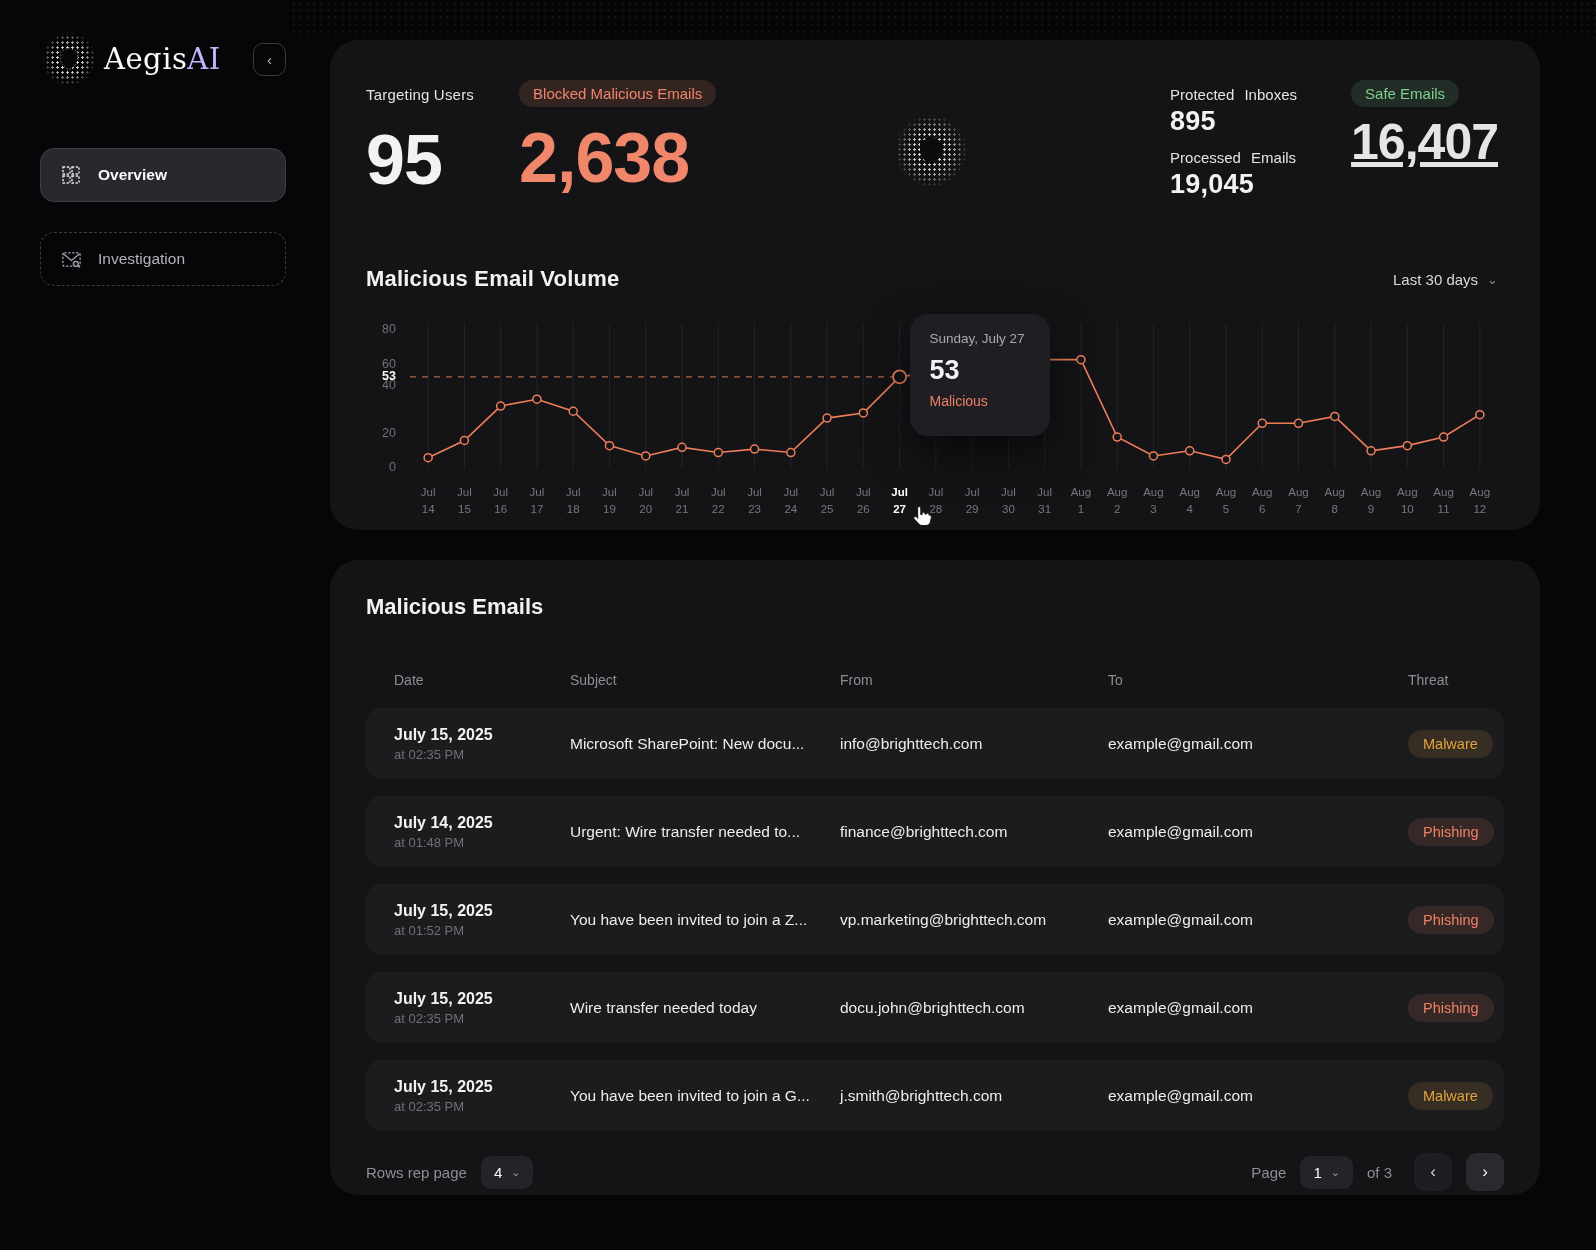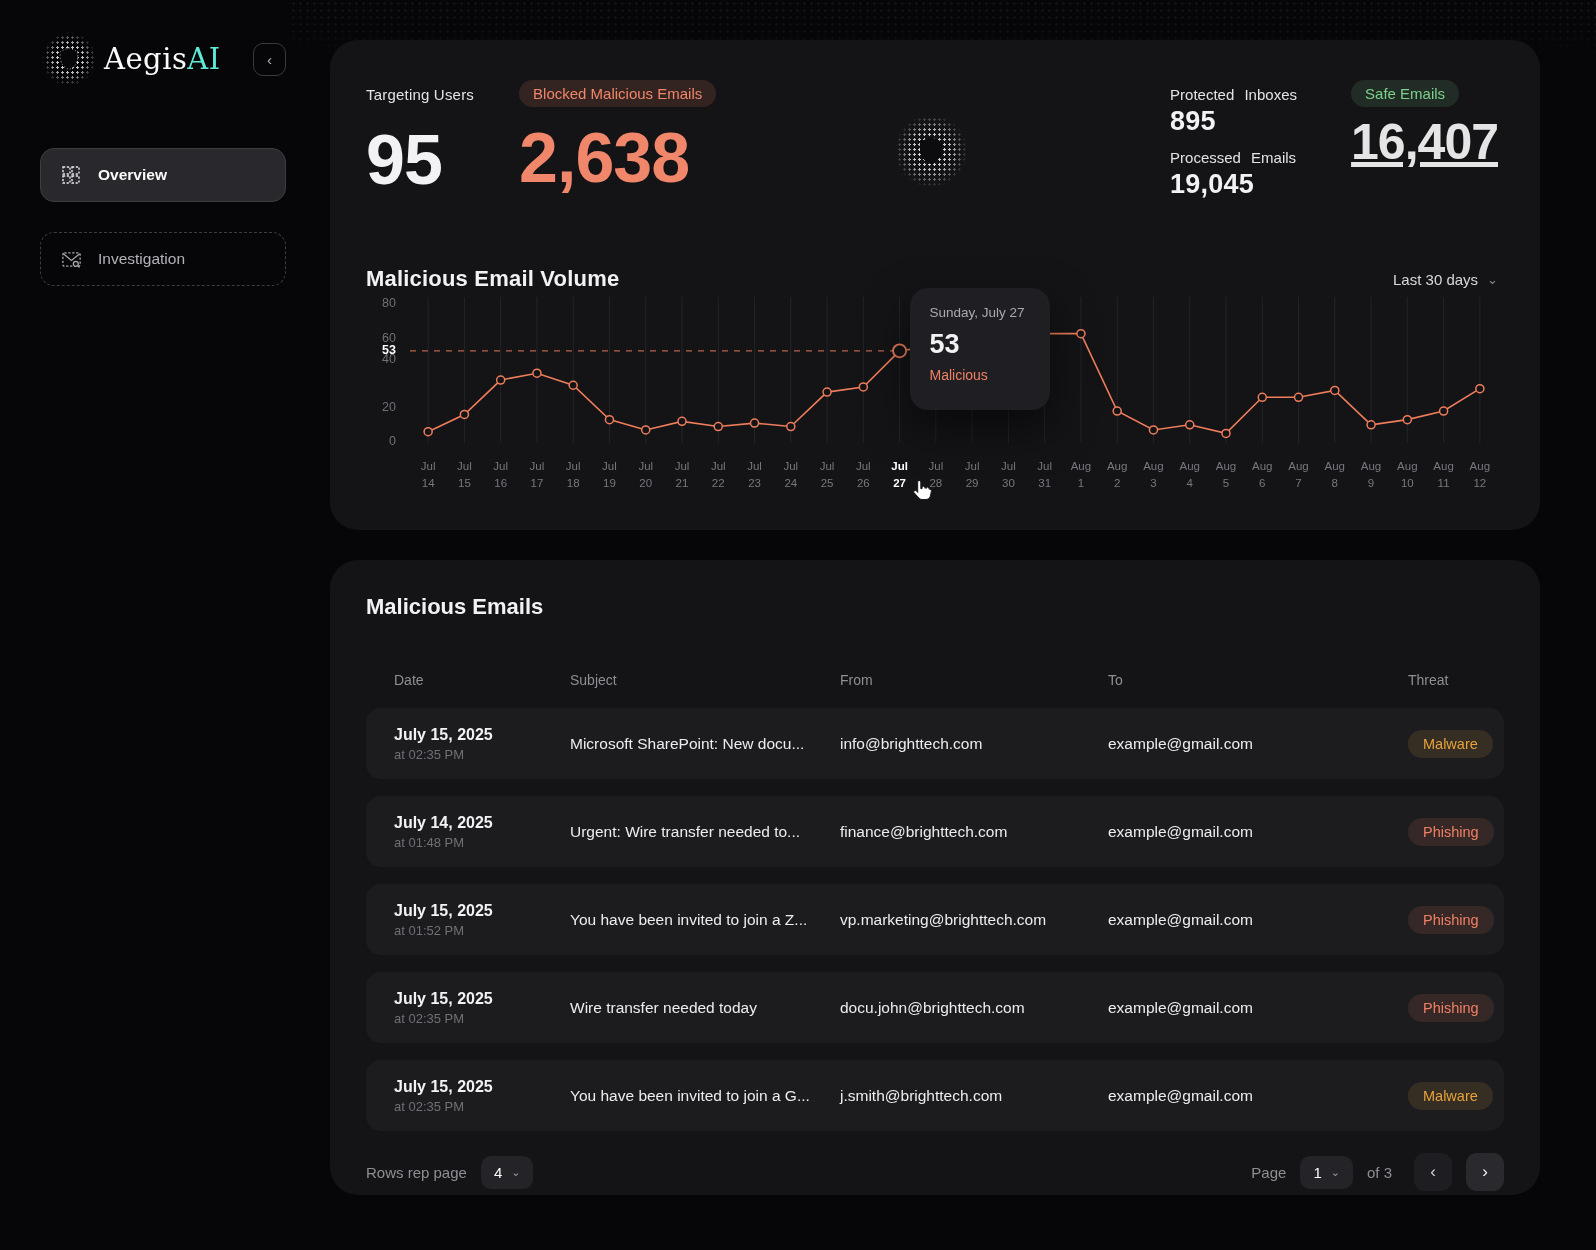--- a/index.html
+++ b/index.html
@@ -19,21 +19,21 @@
   .brand { display:flex; align-items:center; gap:6px; }
   .dotlogo { position:relative; width:58px; height:58px; flex:0 0 auto; }
   .dotlogo .dots { position:absolute; inset:0; border-radius:50%;
     background-image:radial-gradient(rgba(255,255,255,.95) 1.05px, transparent 1.35px);
     background-size:5px 5px;
     -webkit-mask-image:radial-gradient(circle at 50% 50%, #000 8%, rgba(0,0,0,.75) 38%, transparent 66%);
     mask-image:radial-gradient(circle at 50% 50%, #000 8%, rgba(0,0,0,.75) 38%, transparent 66%); }
   .dotlogo svg { position:absolute; left:50%; top:50%; transform:translate(-50%,-50%); }
   .brand-text { font-family:"DejaVu Serif", serif; font-size:29px; letter-spacing:.5px; }
   .brand-text .b1 { color:#fafafa; }
-  .brand-text .b2 { color:#5eead4; }
+  .brand-text .b2 { color:#c4b5fd; }
   .collapse-btn { width:33px; height:33px; border:1px solid #3a3a3e; border-radius:10px;
     background:transparent; color:#b9b9bf; font-size:15px; display:flex; align-items:center;
     justify-content:center; cursor:pointer; }
 
   .nav { margin-top:60px; display:flex; flex-direction:column; gap:30px; }
   .nav-item { height:54px; border-radius:14px; display:flex; align-items:center; gap:15px;
     padding:0 18px; font-size:15.5px; cursor:pointer; }
   .nav-item.active { background:#29292d; border:1px solid #3d3d42; color:#fafafa; font-weight:700; }
   .nav-item.ghost { border:1px dashed #3c3c41; color:#b3b3b8; }
   .nav-ico { width:24px; height:24px; display:flex; align-items:center; justify-content:center; }
@@ -56,21 +56,21 @@
   .mini-stack { margin-left:auto; }
   .mini-label { font-size:15px; color:#e3e3e6; word-spacing:6px; }
   .mini-val { font-size:27px; font-weight:600; margin:3px 0 12px; letter-spacing:.2px; }
   .centerlogo { position:absolute; left:562px; top:72px; width:78px; height:78px; }
 
   
   .chart-head { display:flex; align-items:center; justify-content:space-between; margin-top:54px; }
   .chart-title { font-size:22px; font-weight:700; letter-spacing:.2px; }
   .range-ctl { display:flex; align-items:center; gap:9px; color:#d9d9dc; font-size:15px; cursor:pointer; }
   .range-ctl .caret { color:#8c8c92; font-size:13px; }
-  .chart-zone { position:relative; height:200px;text-decoration:underline; }
+  .chart-zone { position:relative; margin-top:26px; height:200px;text-decoration:underline; }
   .y-axis { position:absolute; left:0; top:0; width:40px; height:160px; }
   .y-axis div { position:absolute; right:10px; font-size:12.5px; color:#707076; }
   .y-axis div.hl { color:#fcfcfd; font-weight:700; }
   .plot { position:absolute; left:44px; right:0; top:0; height:160px; }
   .plot svg { position:absolute; inset:0; width:100%; height:100%; }
   .x-labels { position:absolute; left:44px; right:0; top:166px; display:flex; }
   .x-labels .xl { flex:1; text-align:center; font-size:11.5px; line-height:1.45; color:#77777d; }
   .x-labels .xl.hl { color:#ffffff; font-weight:700; }
   .tooltip { position:absolute; left:46%; top:-4px; width:140px; height:122px; background:#1e1e23;
     border-radius:18px; box-shadow:0 18px 44px rgba(0,0,0,.55); padding:17px 0 0 19px; z-index:5; }

